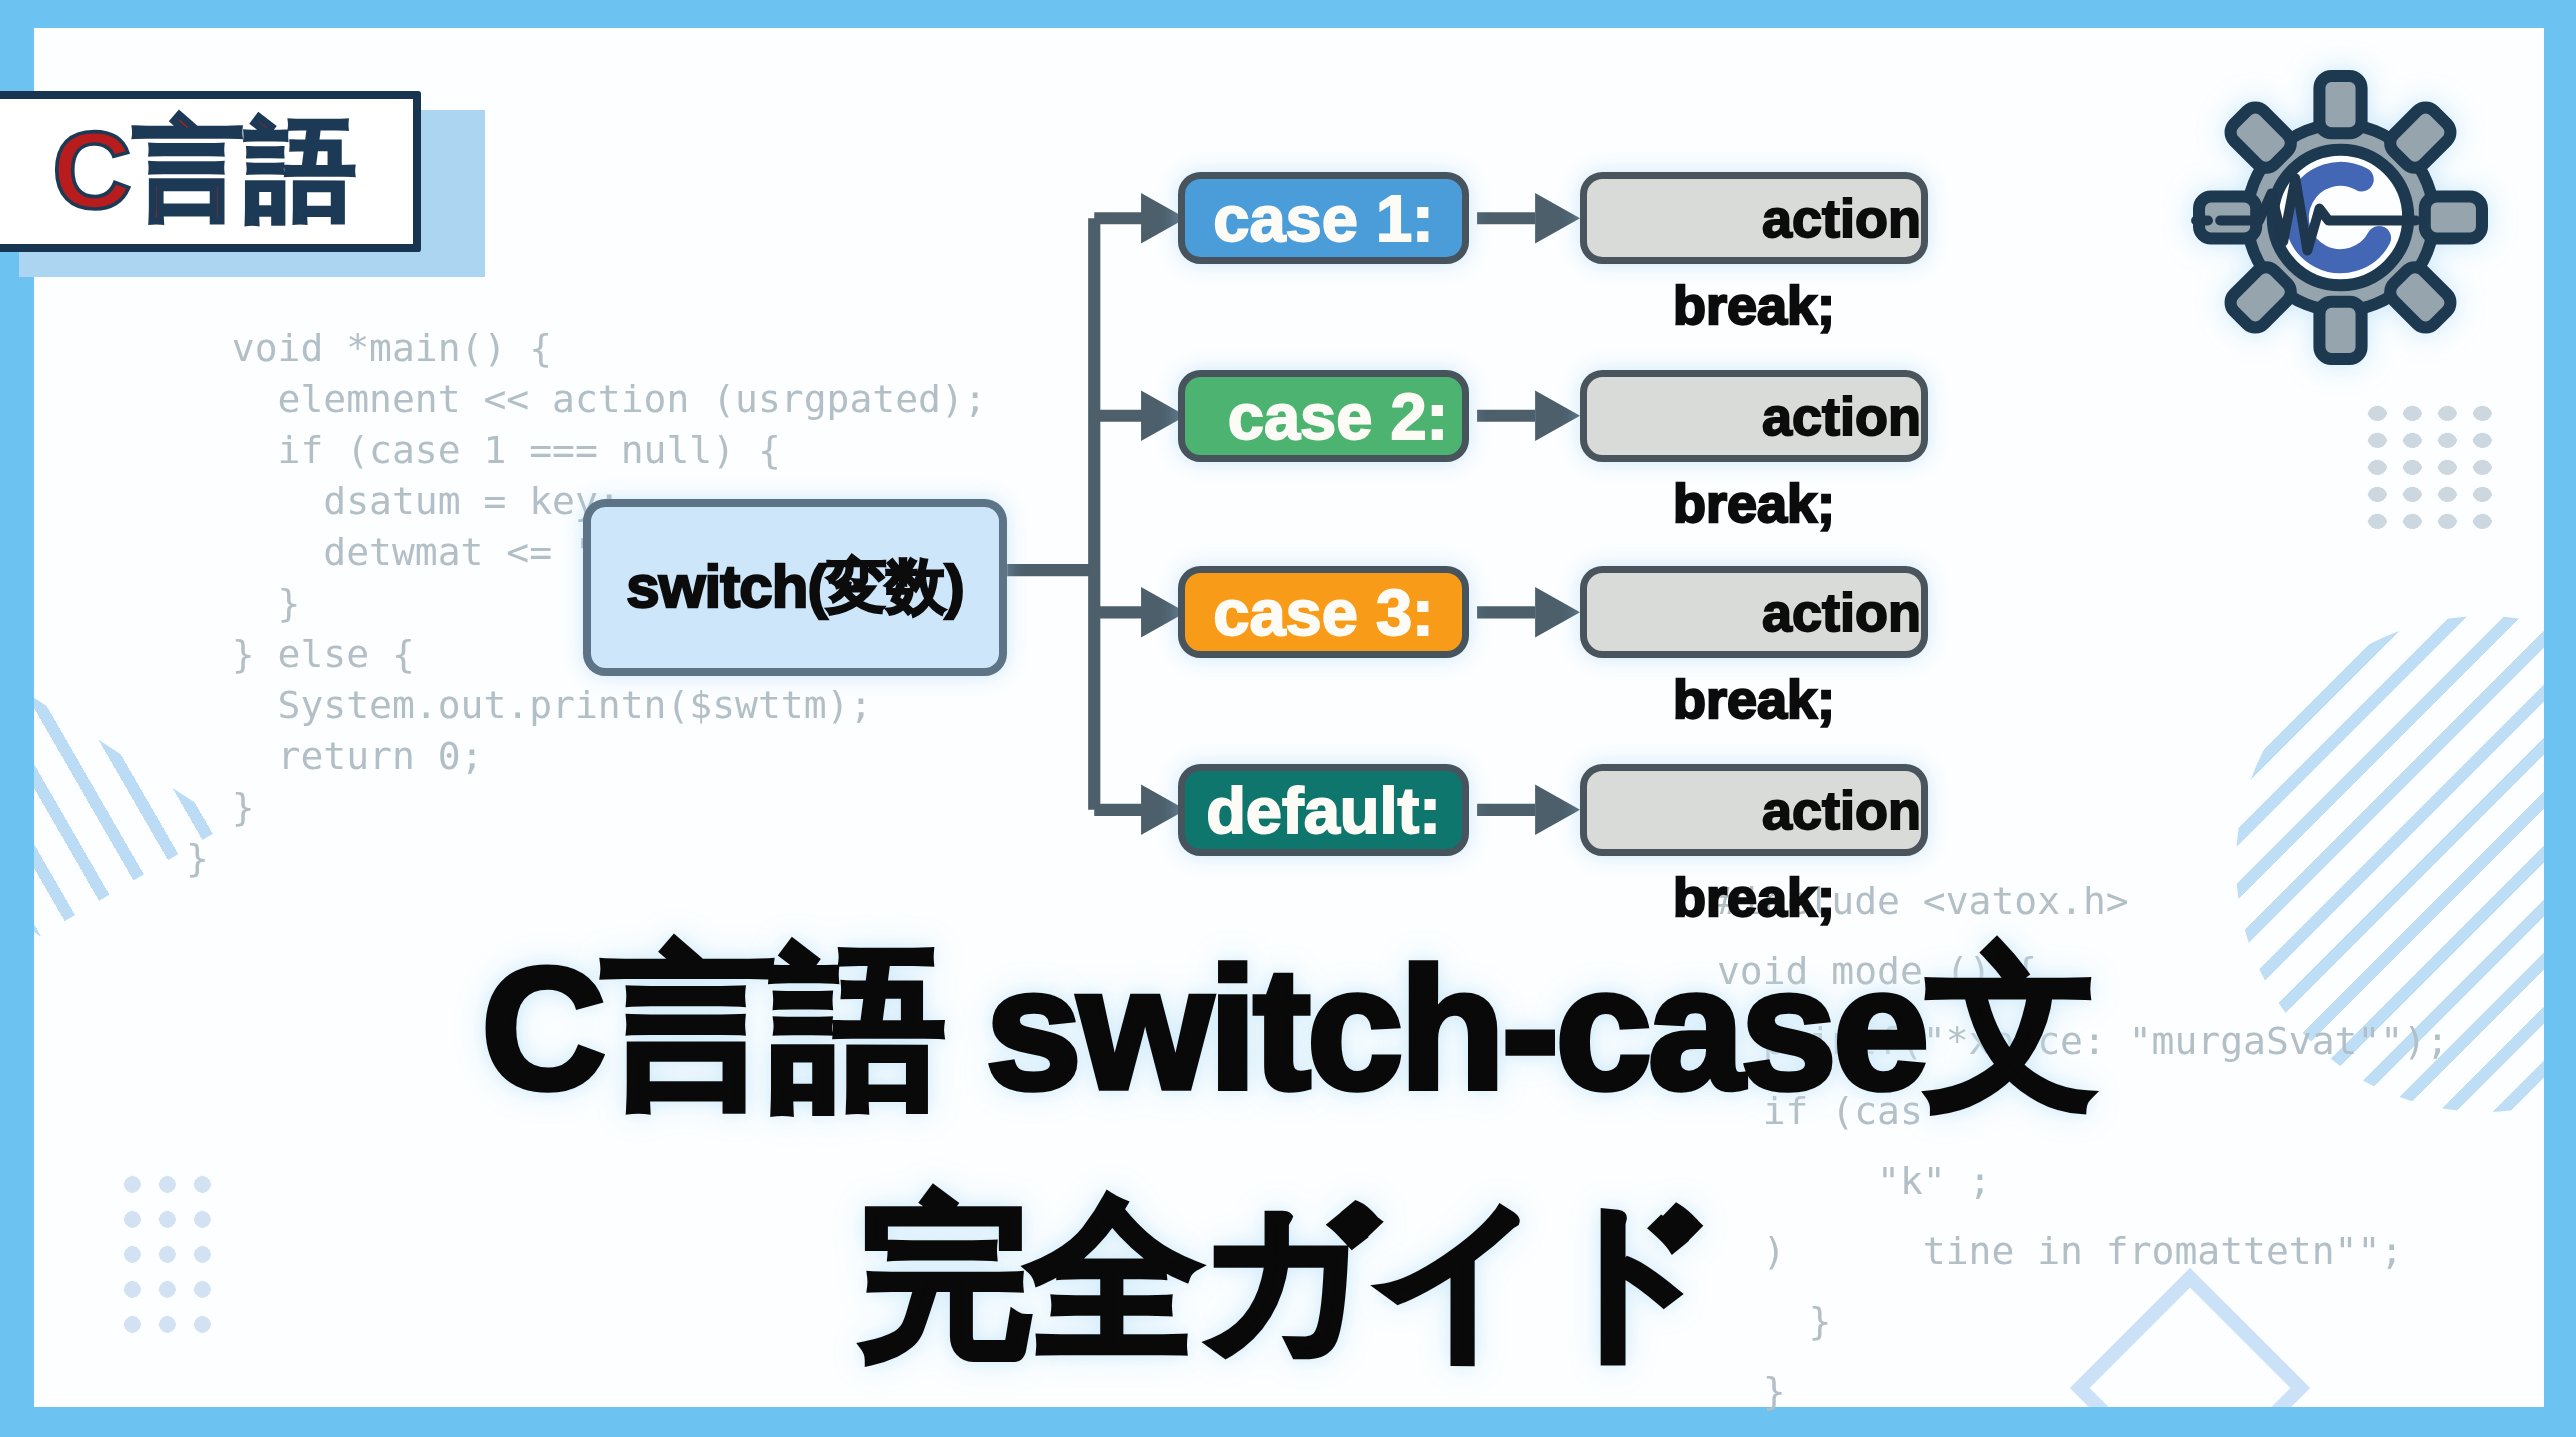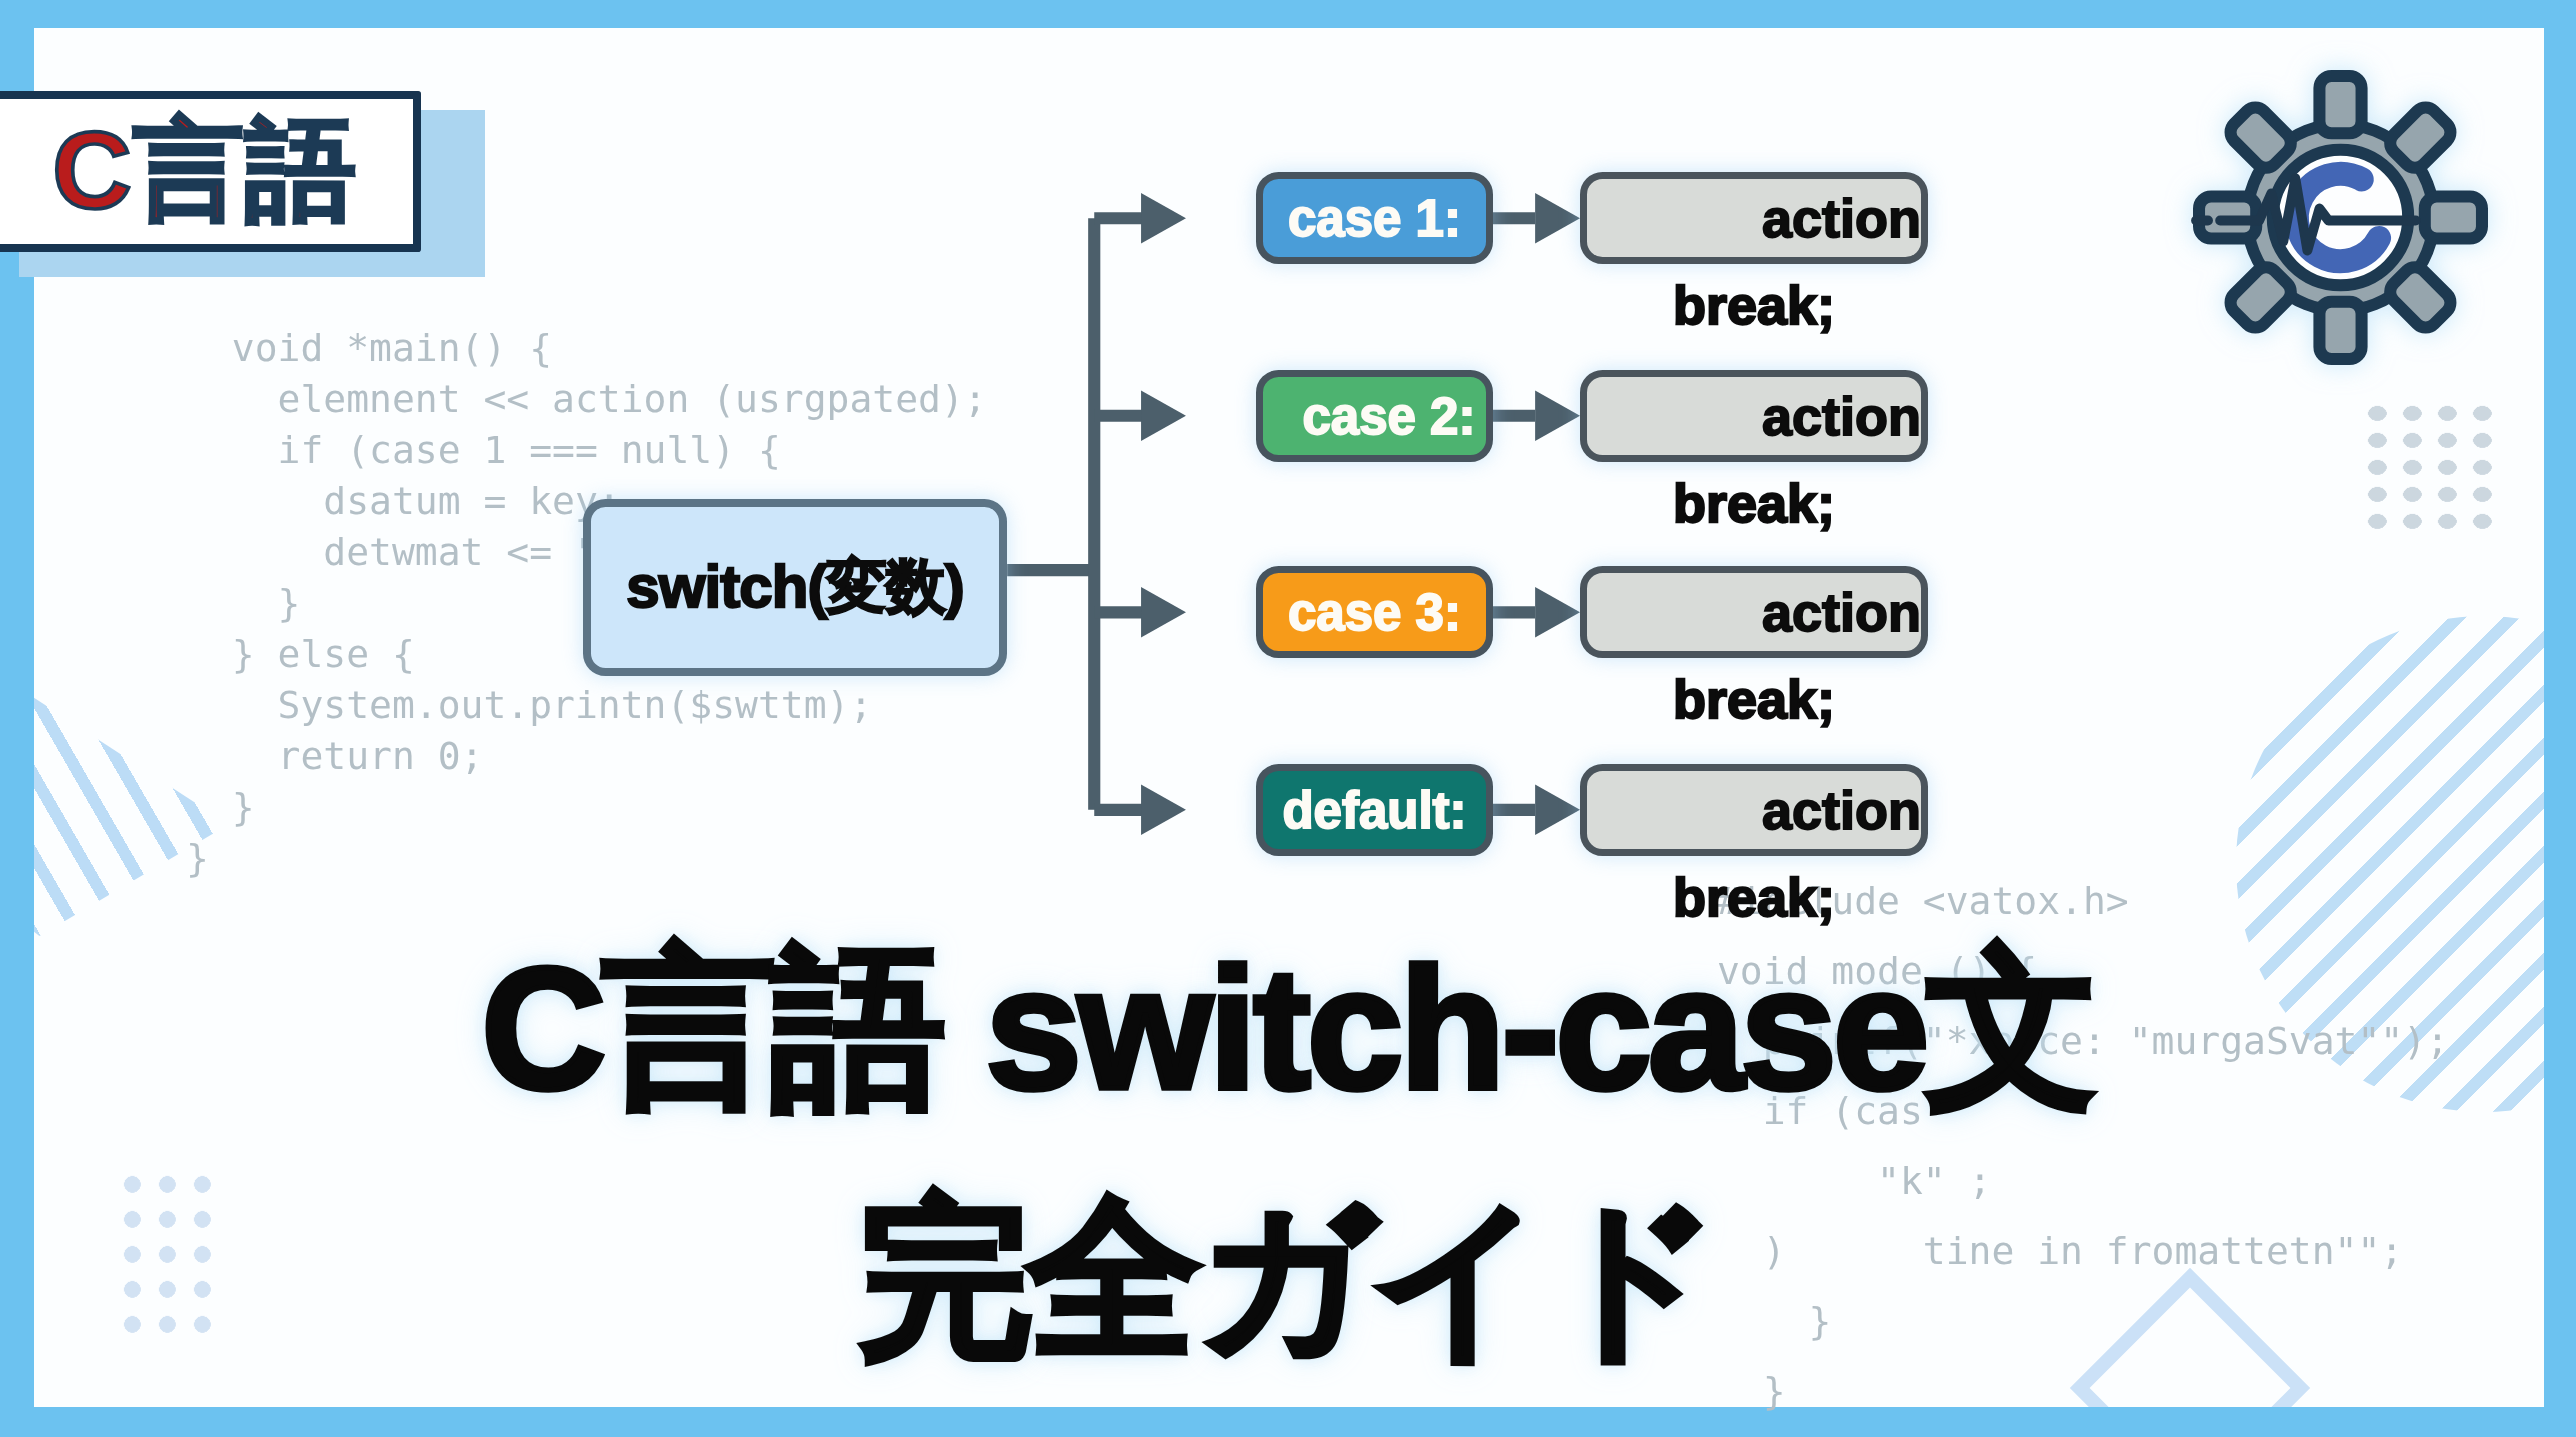--- a/index.html
+++ b/index.html
@@ -53,23 +53,23 @@
     border-radius:22.5px;box-sizing:border-box;
     box-shadow:0 0 20.6px rgba(150,205,245,.45);
   }
   .switch-box{
     left:583px;top:499px;width:424px;height:177px;
     background:#cde6fa;border:8.4px solid #5c7486;
     font-size:60px;font-weight:bold;color:#0c0c0c;
     -webkit-text-stroke:2.3px #0c0c0c;letter-spacing:-0.9px;
   }
   .case-box{
-    left:1256px;width:237px;height:92px;
+    left:1178px;width:291px;height:92px;
     border:7.5px solid #47545e;
-    font-size:51px;font-weight:bold;color:#fdfbf5;
+    font-size:65px;font-weight:bold;color:#fdfbf5;
     -webkit-text-stroke:1.9px #fdfbf5;
   }
   .action-box{
     left:1580px;width:348px;height:92px;
     background:#d8dbd8;border:7.5px solid #4a545c;
     font-size:54px;font-weight:bold;color:#0c0c0c;justify-content:flex-end;
     -webkit-text-stroke:1.9px #0c0c0c;
   }
   .break-label{
     position:absolute;z-index:4;left:1754px;transform:translateX(-50%);

